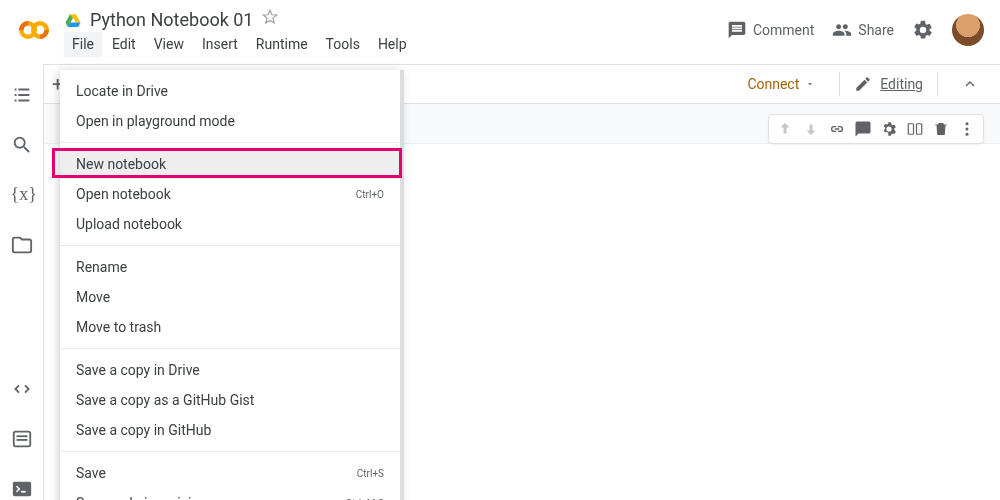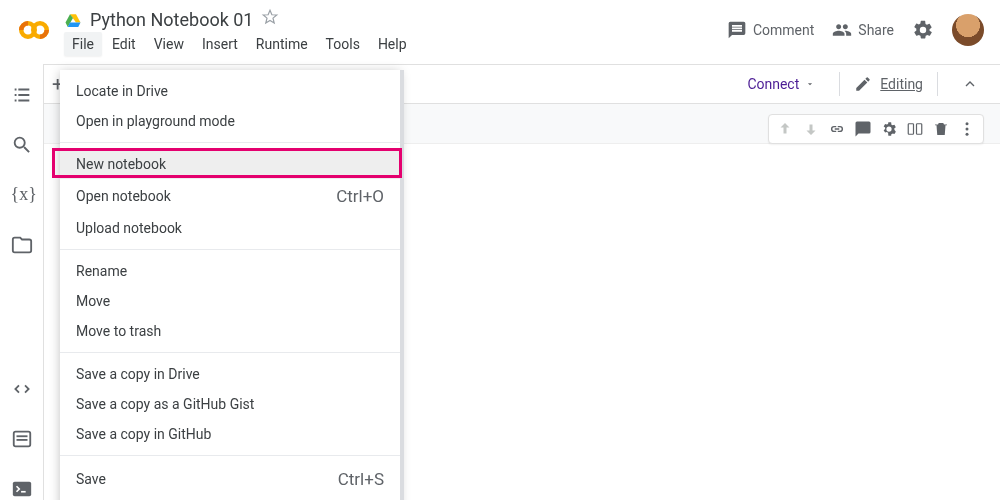--- a/index.html
+++ b/index.html
@@ -17,35 +17,35 @@
 .menu-item.active { background: #f1f3f4; box-shadow: 0 1px 2px rgba(0,0,0,0.06); }
 .header-actions { margin-left: auto; display: flex; align-items: center; gap: 18px; margin-top: 6px; }
 .action { display: flex; align-items: center; gap: 6px; color: #5f6368; font-size: 14px; cursor: pointer; }
 .action .ico { width: 20px; height: 20px; fill: #5f6368; }
 .gear-btn .ico { width: 22px; height: 22px; }
 .avatar { width: 32px; height: 32px; border-radius: 50%; background: radial-gradient(circle at 50% 35%, #d9a06b 45%, #7b4b2a 46%); }
 
 .subbar { display: flex; align-items: center; height: 40px; border-top: 1px solid #e0e0e0; border-bottom: 1px solid #e0e0e0; padding: 0 12px 0 44px; margin-top: 0; }
 .plus { font-size: 20px; color: #5f6368; padding: 4px 8px; cursor: pointer; }
 .subbar-right { margin-left: auto; display: flex; align-items: center; gap: 4px; }
-.connect { display: flex; align-items: center; gap: 6px; font-size: 14px; color: #4c1d95; padding: 6px 10px; cursor: pointer; }
+.connect { display: flex; align-items: center; gap: 6px; font-size: 14px; color: #a16207; padding: 6px 10px; cursor: pointer; }
 .divider-v { width: 1px; height: 24px; background: #dadce0; margin: 0 10px; }
 .editing { display: flex; align-items: center; gap: 8px; color: #5f6368; font-size: 14px; cursor: pointer; text-decoration: underline; }
 .caret-up-box { width: 36px; height: 36px; display: flex; align-items: center; justify-content: center; cursor: pointer; color:#5f6368; }
 
 .left-rail { position: absolute; left: 0; top: 64px; bottom: 0; width: 44px; border-right: 1px solid #e0e0e0; display: flex; flex-direction: column; align-items: center; padding-top: 20px; gap: 28px; background:#fff; }
 .left-rail .ico { width: 22px; height: 22px; fill: #5f6368; cursor: pointer; }
 .left-rail .spacer { flex: 1; }
 
 .dropdown { position: absolute; left: 60px; top: 70px; width: 340px; background: #fff; box-shadow: 0 2px 10px rgba(0,0,0,0.25); font-size: 14px; color: #3c4043; padding: 6px 0; z-index: 50; }
 .dropdown::after { content:""; position:absolute; right:-4px; top:0; bottom:0; width:4px; background:#dadce0; }
 .dd-item { display: flex; align-items: center; justify-content: space-between; padding: 7px 16px; cursor: pointer; }
 .dd-item.hover { background: #eeeeee; }
 .dd-sep { height: 1px; background: #e8eaed; margin: 6px 0; }
-.shortcut { color: #5f6368; font-size: 17px; }
+.shortcut { color: #5f6368; font-size: 10px; }
 .highlight-box { position: absolute; border: 3px solid #e4006e; pointer-events: none; z-index: 60; }
 
 .cell-toolbar { position: absolute; right: 16px; top: 114px; display: flex; align-items: center; gap: 6px; background: #fff; border: 1px solid #e0e0e0; border-radius: 4px; padding: 4px 6px; box-shadow: 0 1px 2px rgba(0,0,0,0.06); z-index:5; }
 .cell-toolbar .tb { width: 20px; height: 20px; display:flex; align-items:center; justify-content:center; cursor:pointer; }
 .cell-toolbar svg { width: 18px; height: 18px; fill: #5f6368; }
 .cell-toolbar .disabled svg { fill: #c4c7c5; }
 
 .cell-area { position:absolute; left:44px; right:0; top:104px; height:40px; background:#f8f9fa; border-bottom:1px solid #eee; }
 </style>
 </head>

